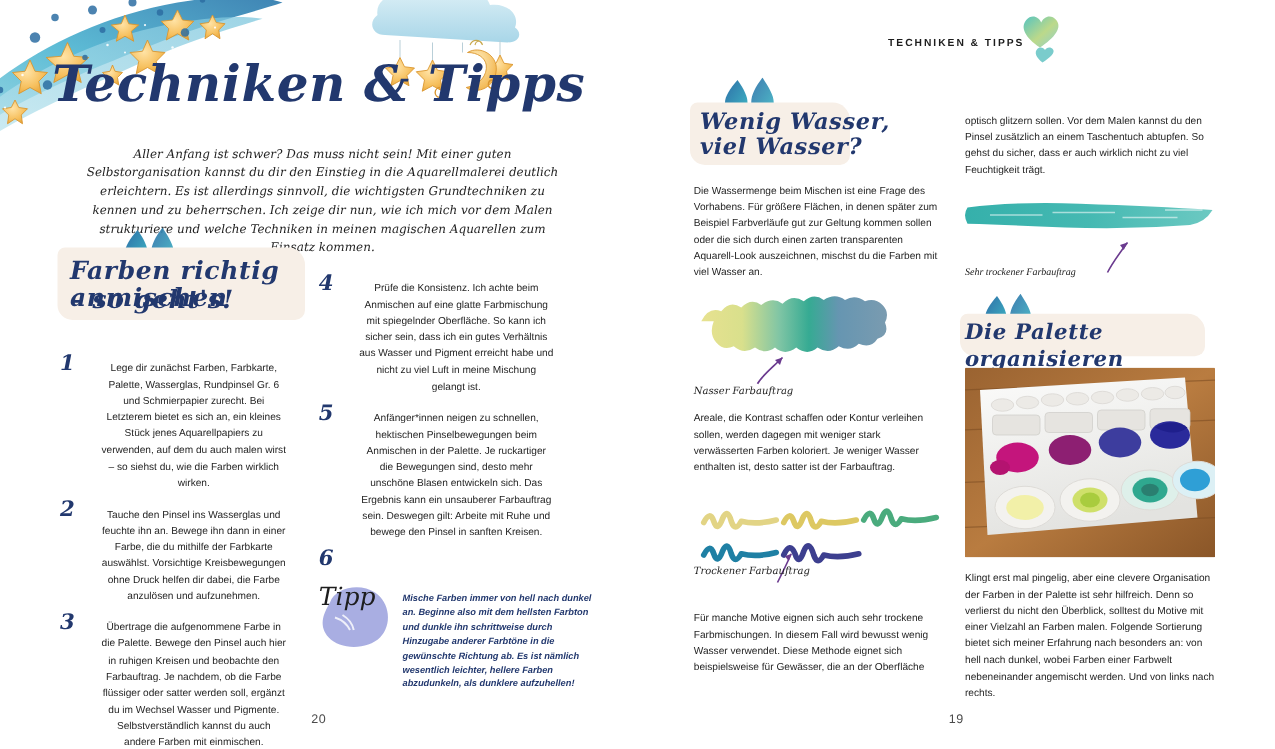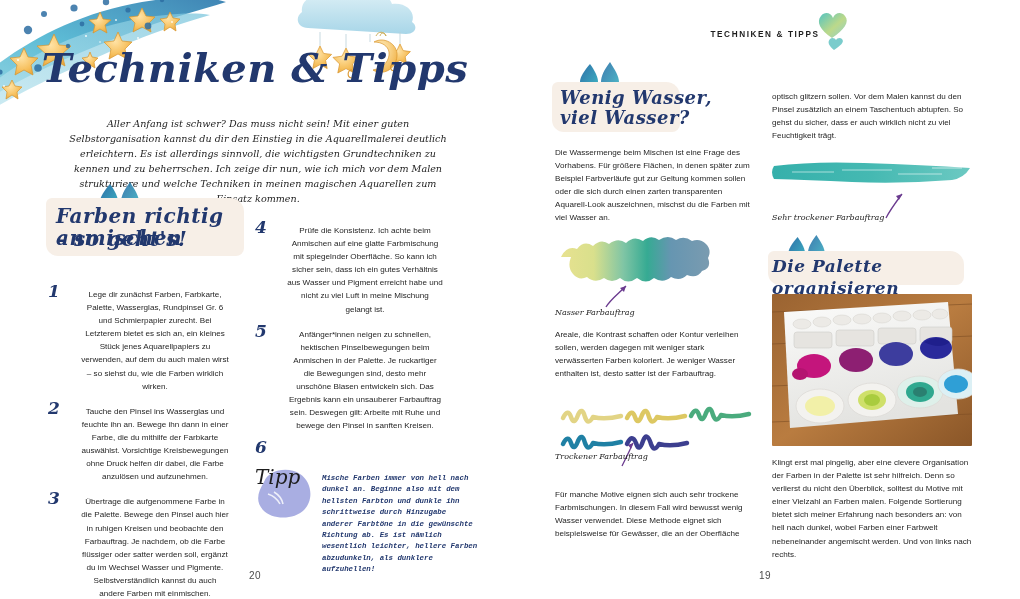--- a/index.html
+++ b/index.html
@@ -64,21 +64,21 @@
   
   .tipp-wrap{position:absolute;left:248px;top:462px;width:232px;height:100px;}
   .tipp-blob{position:absolute;left:6px;top:4px;width:62px;height:56px;}
   .tipp-word{
     position:absolute;left:7px;top:3px;
     font-family:"DejaVu Serif", serif;font-style:italic;font-weight:normal;
     font-size:20px;color:#1d1d1d;
   }
   .tipp-body{
     position:absolute;left:74px;top:11px;width:158px;
-    font-family:Liberation Mono, monospace;font-style:italic;font-weight:bold;
+    font-family:Liberation Sans, sans-serif;font-style:italic;font-weight:bold;
     font-size:7.4px;line-height:11.4px;color:#22386e;
   }
 
   .folio{
     position:absolute;bottom:18px;width:510px;text-align:center;
     font-size:10px;color:#4b4b4b;letter-spacing:.5px;
   }
 
   
   .runhead{
@@ -345,21 +345,21 @@
         <path d="M20,14 h42"></path>
           <path d="M70,12 h50"></path>
           <path d="M126,16 h44"></path>
           <path d="M160,10 h30"></path>
       </g>
     </svg>
     <svg class="arrow" style="left:372px;top:190px;width:30px;height:30px;" viewBox="0 0 30 30">
       <path d="M4,28 C8,20 14,12 20,4" stroke="#6b3b8f" stroke-width="1.3" fill="none"></path>
       <path d="M20,4 l-6,2 l3,4 z" fill="#6b3b8f"></path>
     </svg>
-    <div class="caption" style="position:absolute;left:262px;top:213px;">Sehr trockener Farbauftrag</div>
+    <div class="caption" style="position:absolute;left:262px;top:213px;font-family:Liberation Serif, serif;">Sehr trockener Farbauftrag</div>
 
     <svg class="drops" style="left:276px;top:235px;width:42px;height:32px;" viewBox="0 0 44 34">
       <path d="M12,2 C17,9 20,15 20,20 C20,26 16,30 11,30 C6,30 2,26 2,20 C2,15 6,9 12,2 Z" fill="url(#dr1)"></path>
       <path d="M32,0 C37,8 41,14 41,20 C41,26 37,30 32,30 C27,30 23,26 23,20 C23,14 26,8 32,0 Z" fill="url(#dr1)" opacity="0.92"></path>
     </svg>
     <div class="banner" style="left:258px;top:251px;width:196px;height:34px;"></div>
     <div class="banner-text script" style="left:262px;top:255px;width:220px;font-size:17px;">Die Palette organisieren</div>
 
     <div class="photo" style="left:262px;top:294px;width:200px;height:152px;">
       <svg class="photo-inner" viewBox="0 0 200 152">

